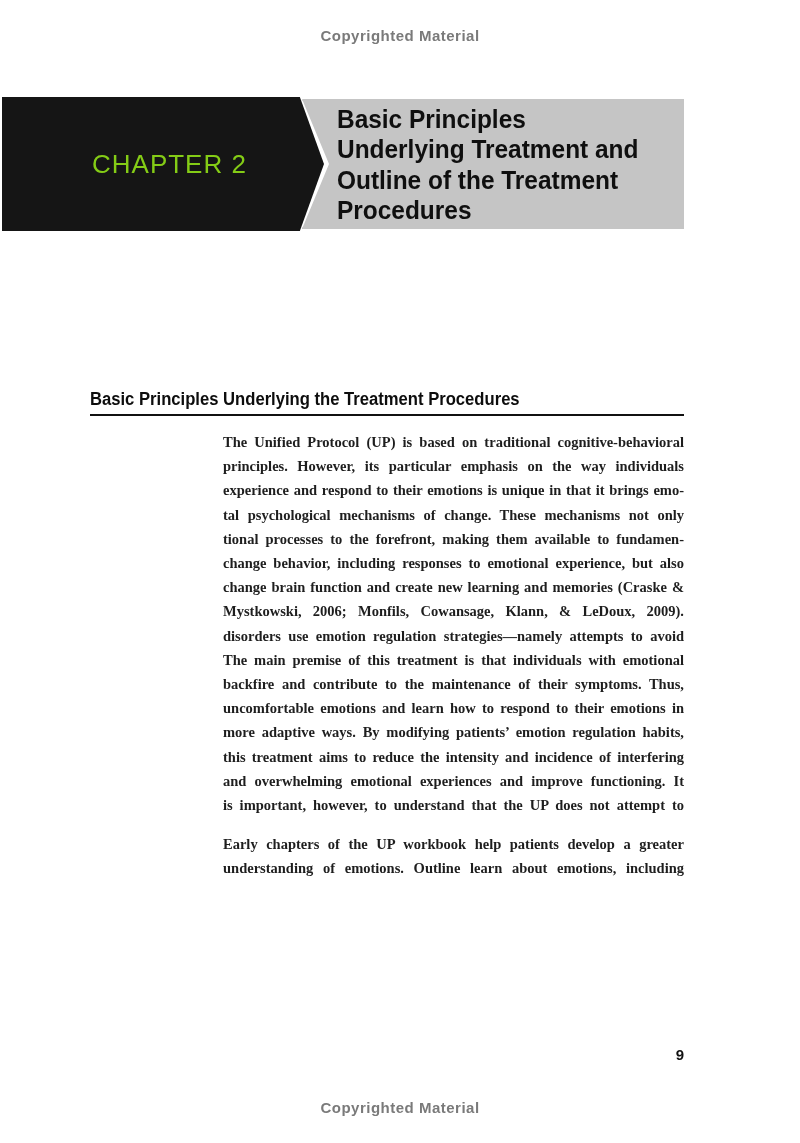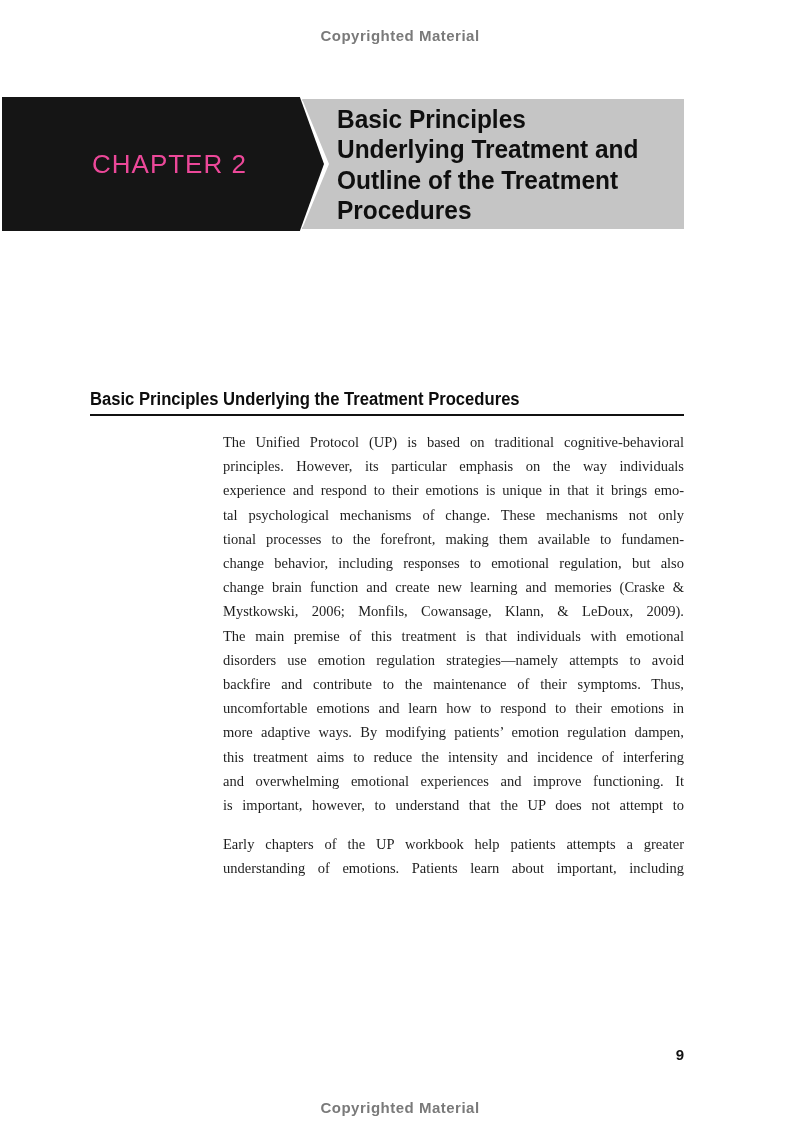--- a/index.html
+++ b/index.html
@@ -46,21 +46,21 @@
     background: #151515;
     clip-path: polygon(0 0, 92.5% 0, 100% 50%, 92.5% 100%, 0 100%);
   }
   .chapter-label {
     position: absolute;
     left: 90px;
     top: 0;
     height: 134px;
     display: flex;
     align-items: center;
-    color: #ec4899;
+    color: #84cc16;
     font-size: 26px;
     font-weight: 400;
     letter-spacing: 1px;
     white-space: nowrap;
   }
   .banner-title {
     position: absolute;
     left: 337px;
     top: 104px;
     width: 360px;
@@ -102,20 +102,21 @@
     width: 461px;
     font-family: "Liberation Serif", serif;
     font-size: 14.5px;
     line-height: 24.2px;
     color: #1e1e1e;
   }
   .paragraph + .paragraph { margin-top: 15px; }
   .line {
     text-align: justify;
     text-align-last: justify;
+    font-weight: bold;
   }
   .line.para-end { text-align-last: left; }
 
   .page-number {
     position: absolute;
     left: 223px;
     top: 1046px;
     width: 461px;
     text-align: right;
     font-weight: bold;
@@ -146,35 +147,35 @@
   <div class="section-heading">Basic Principles Underlying the Treatment Procedures</div>
   <div class="section-rule"></div>
 
   <div class="body-text">
     <div class="paragraph">
       <div class="line">The Unified Protocol (UP) is based on traditional cognitive-behavioral</div>
       <div class="line">principles. However, its particular emphasis on the way individuals</div>
       <div class="line">experience and respond to their emotions is unique in that it brings emo-</div>
       <div class="line">tal psychological mechanisms of change. These mechanisms not only</div>
       <div class="line">tional processes to the forefront, making them available to fundamen-</div>
-      <div class="line">change behavior, including responses to emotional regulation, but also</div>
+      <div class="line">change behavior, including responses to emotional experience, but also</div>
       <div class="line">change brain function and create new learning and memories (Craske &amp;</div>
       <div class="line">Mystkowski, 2006; Monfils, Cowansage, Klann, &amp; LeDoux, 2009).</div>
+      <div class="line">disorders use emotion regulation strategies—namely attempts to avoid</div>
       <div class="line">The main premise of this treatment is that individuals with emotional</div>
-      <div class="line">disorders use emotion regulation strategies—namely attempts to avoid</div>
       <div class="line">backfire and contribute to the maintenance of their symptoms. Thus,</div>
       <div class="line">uncomfortable emotions and learn how to respond to their emotions in</div>
-      <div class="line">more adaptive ways. By modifying patients’ emotion regulation dampen,</div>
+      <div class="line">more adaptive ways. By modifying patients’ emotion regulation habits,</div>
       <div class="line">this treatment aims to reduce the intensity and incidence of interfering</div>
       <div class="line">and overwhelming emotional experiences and improve functioning. It</div>
       <div class="line">is important, however, to understand that the UP does not attempt to</div>
     </div>
     <div class="paragraph">
-      <div class="line">Early chapters of the UP workbook help patients attempts a greater</div>
-      <div class="line">understanding of emotions. Patients learn about important, including</div>
+      <div class="line">Early chapters of the UP workbook help patients develop a greater</div>
+      <div class="line">understanding of emotions. Outline learn about emotions, including</div>
     </div>
   </div>
 
   <div class="page-number">9</div>
 
   <div class="copyright bottom">Copyrighted Material</div>
 
 </div>
 
 </body></html>

